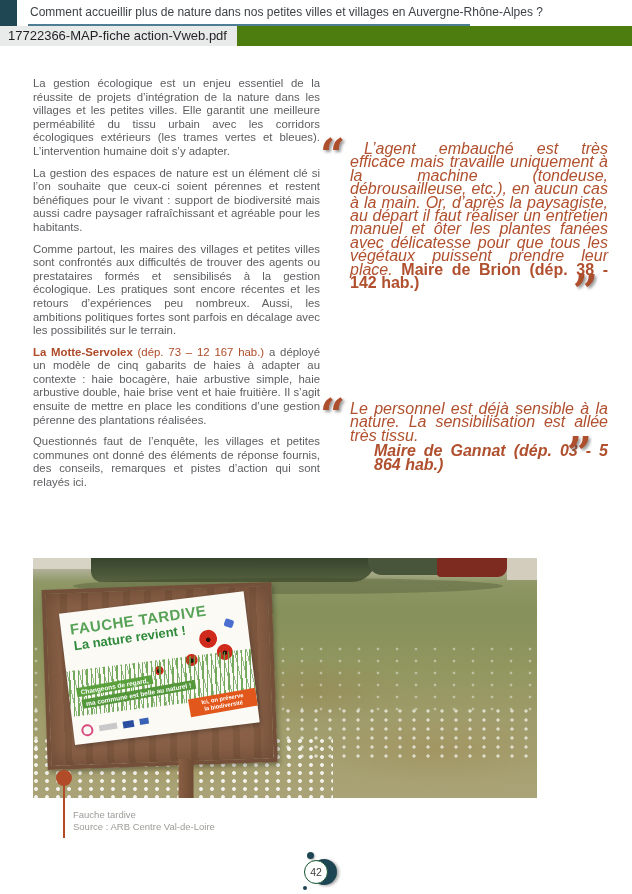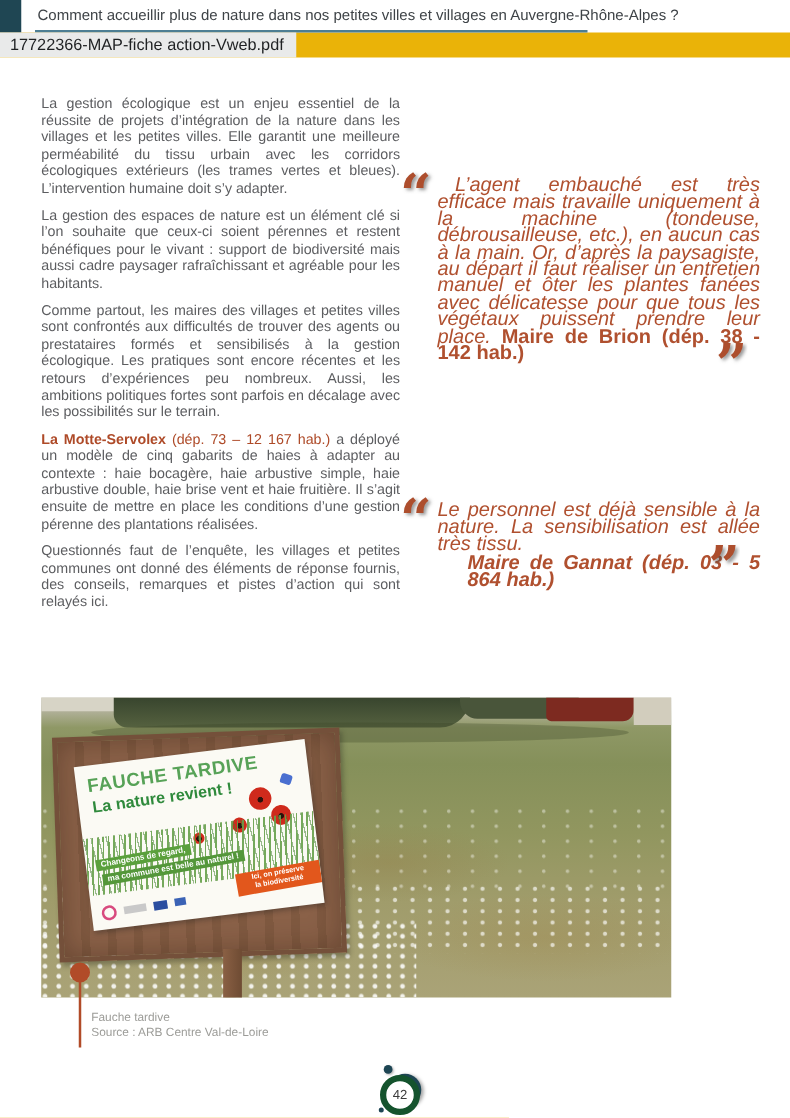--- a/index.html
+++ b/index.html
@@ -1,16 +1,16 @@
 <!DOCTYPE html>
 <html><head>
 <meta charset="utf-8">
 <style>
   html,body{margin:0;padding:0;background:#fff;}
-  #stage{position:relative;width:632px;height:894px;background:#eab308;overflow:hidden;
+  #stage{position:relative;width:632px;height:894px;background:#4d7c0f;overflow:hidden;
          font-family:"Liberation Sans",sans-serif;}
 
   
   .hdr{position:absolute;left:0;top:0;width:632px;height:26px;background:#fff;}
   .hdr-square{position:absolute;left:0;top:0;width:17px;height:26px;background:#1f4653;}
   .hdr-title{position:absolute;left:30px;top:5px;font-size:12px;color:#3e4347;white-space:nowrap;}
   .hdr-underline{position:absolute;left:28px;top:24px;width:442px;height:2px;background:#4d7e93;}
   .file-tab{position:absolute;left:0;top:26px;height:20px;padding:0 10px 0 8px;background:#e9eaea;
             font-size:13px;color:#1f2123;line-height:20px;white-space:nowrap;}
 
@@ -96,21 +96,21 @@
   
   .marker-dot{position:absolute;left:56px;top:724px;width:16px;height:16px;border-radius:50%;background:#b14b28;}
   .marker-line{position:absolute;left:63px;top:738px;width:2px;height:54px;background:#b14b28;}
   .caption{position:absolute;left:73px;top:763px;font-size:9.5px;line-height:12px;color:#9c9c98;}
 
   
   .emblem{position:absolute;left:298px;top:804px;width:52px;height:42px;}
   .emblem-moon{position:absolute;left:13px;top:9px;width:26px;height:26px;border-radius:50%;
                background:#1d4553;box-shadow:2px 1px 3px rgba(0,0,0,.35);}
   .emblem-face{position:absolute;left:6px;top:10px;width:22px;height:22px;border-radius:50%;background:#fff;
-               border:5px solid #14532d;display:flex;align-items:center;justify-content:center;
+               border:1px solid #14532d;display:flex;align-items:center;justify-content:center;
                font-size:10.5px;color:#3c3c3c;}
   .emblem-dot{position:absolute;left:9px;top:2px;width:7px;height:7px;border-radius:50%;background:#1d4553;
               box-shadow:1px 1px 2px rgba(0,0,0,.3);}
   .emblem-tinydot{position:absolute;left:5px;top:36px;width:4px;height:4px;border-radius:50%;background:#1d4553;}
 </style>
 </head>
 <body>
 
 <div id="stage">
 

